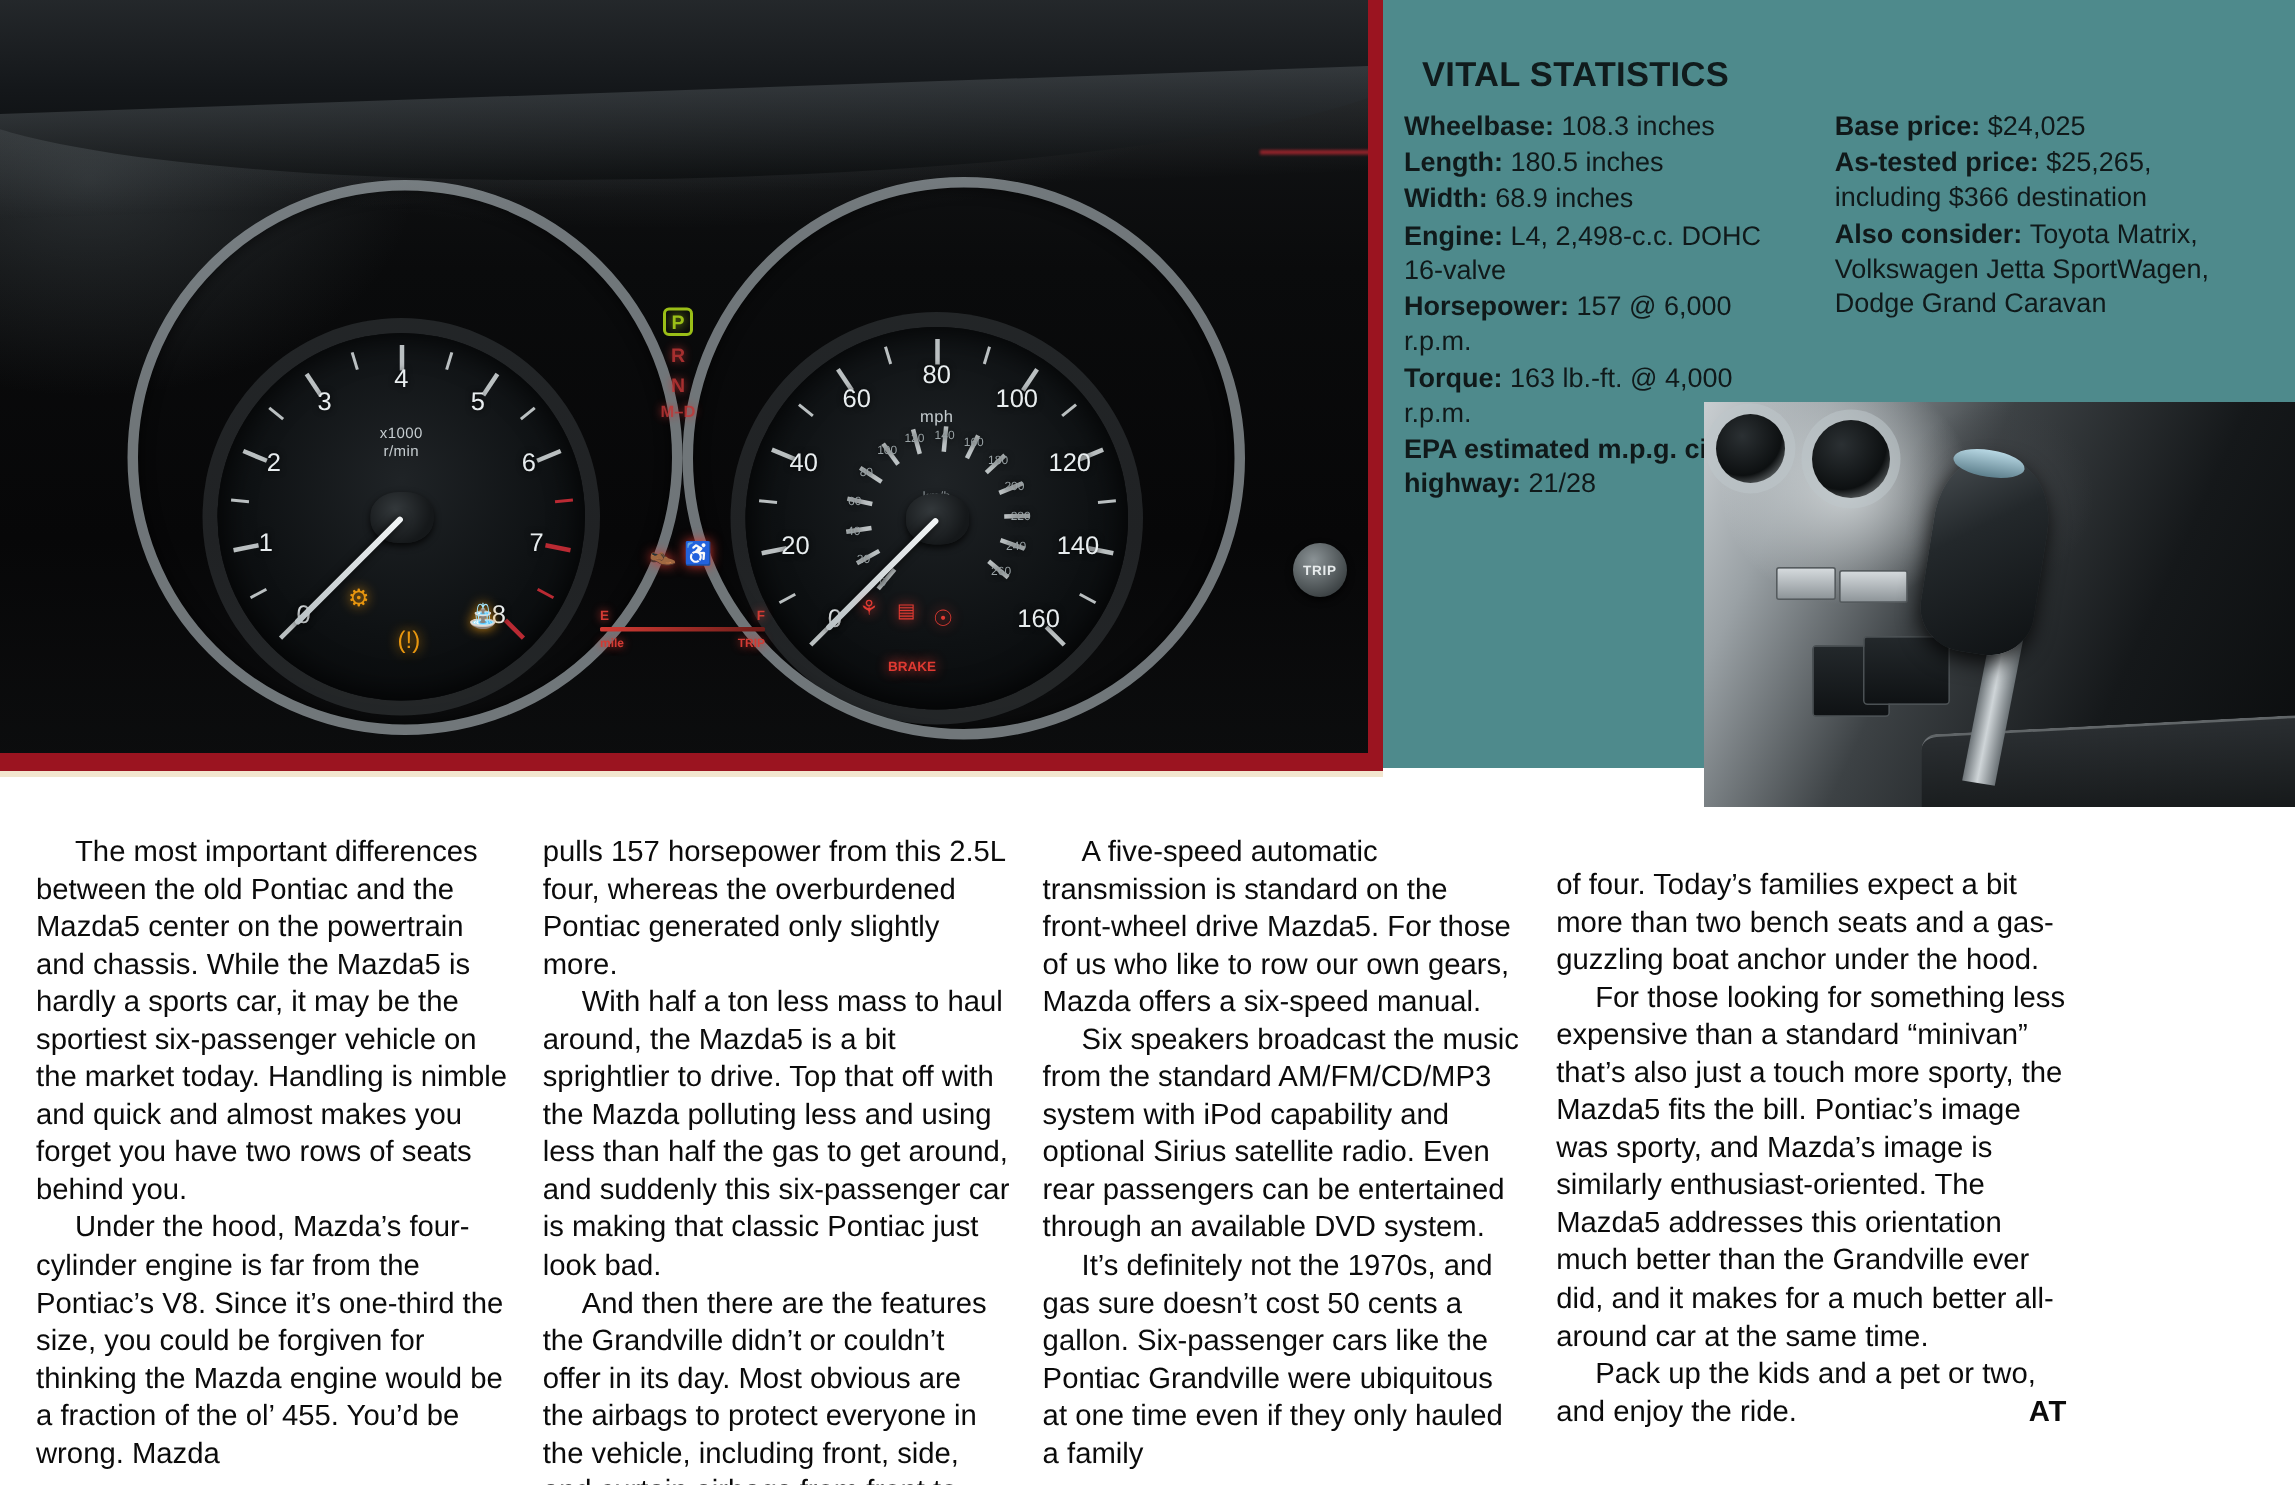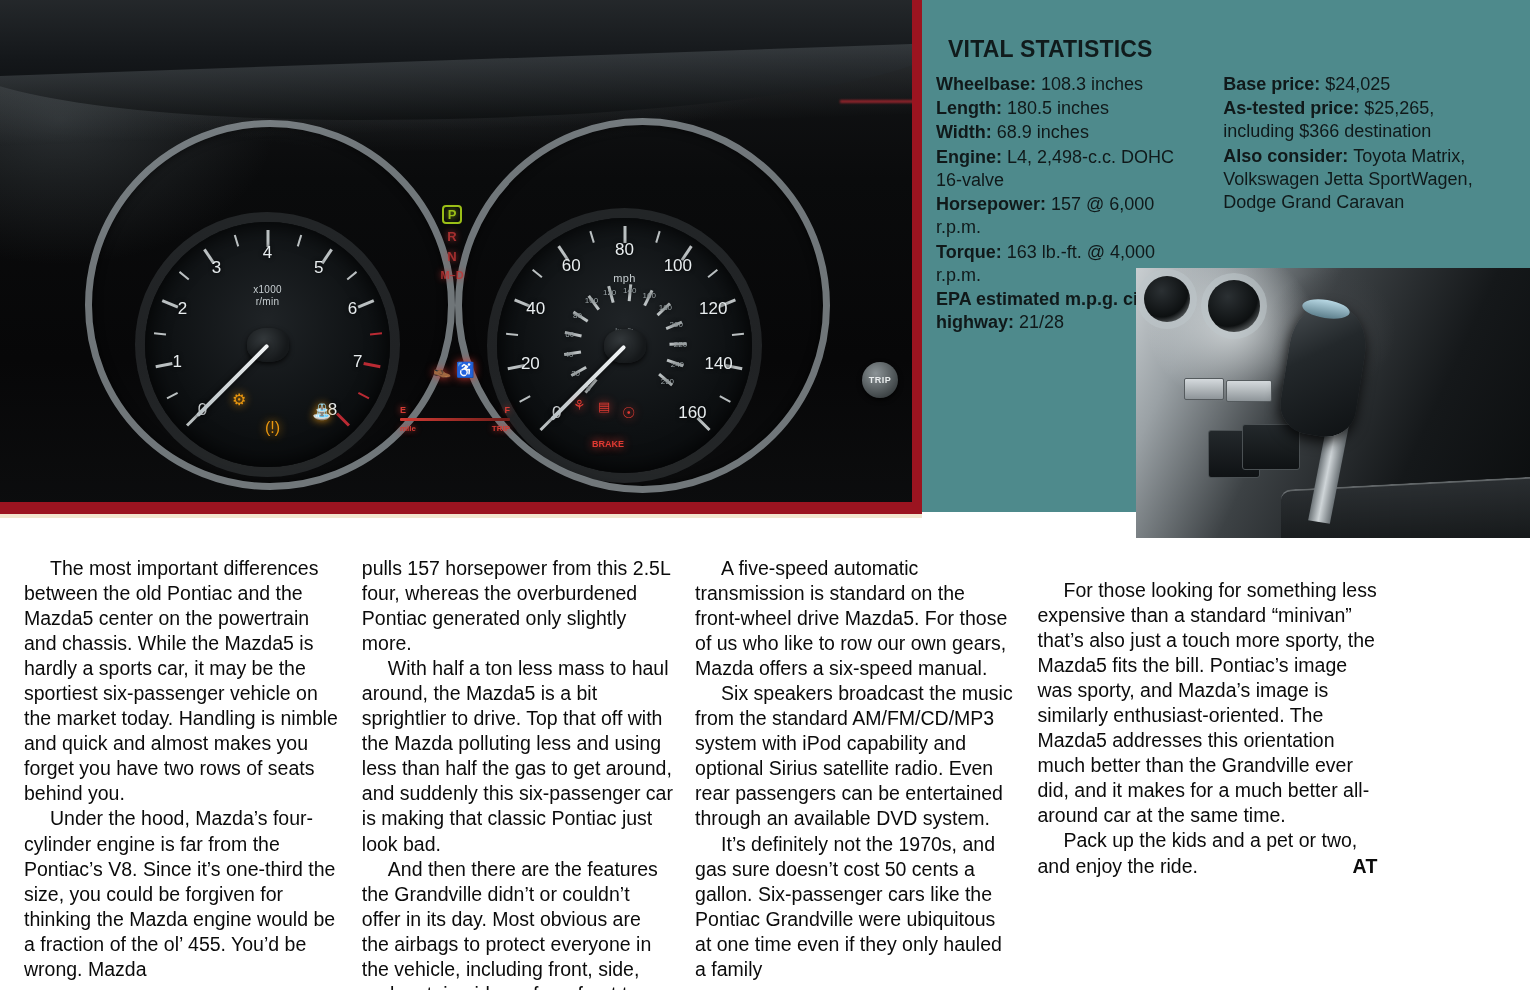--- a/index.html
+++ b/index.html
@@ -430,16 +430,17 @@
       <p>pulls 157 horsepower from this 2.5L four, whereas the overburdened Pontiac generated only slightly more.</p>
       <p class="indent">With half a ton less mass to haul around, the Mazda5 is a bit sprightlier to drive. Top that off with the Mazda polluting less and using less than half the gas to get around, and suddenly this six-passenger car is making that classic Pontiac just look bad.</p>
       <p class="indent">And then there are the features the Grandville didn’t or couldn’t offer in its day. Most obvious are the airbags to protect everyone in the vehicle, including front, side, and curtain airbags from front to rear.</p>
     </div>
   <div class="col" id="col-3">
       <p class="indent">A five-speed automatic transmission is standard on the front-wheel drive Mazda5. For those of us who like to row our own gears, Mazda offers a six-speed manual.</p>
       <p class="indent">Six speakers broadcast the music from the standard AM/FM/CD/MP3 system with iPod capability and optional Sirius satellite radio. Even rear passengers can be entertained through an available DVD system.</p>
       <p class="indent">It’s definitely not the 1970s, and gas sure doesn’t cost 50 cents a gallon. Six-passenger cars like the Pontiac Grandville were ubiquitous at one time even if they only hauled a family</p>
     </div>
   <div class="col" id="col-4">
+      <p>of four. Today’s families expect a bit more than two bench seats and a gas-guzzling boat anchor under the hood.</p>
       <p class="indent">For those looking for something less expensive than a standard “minivan” that’s also just a touch more sporty, the Mazda5 fits the bill. Pontiac’s image was sporty, and Mazda’s image is similarly enthusiast-oriented. The Mazda5 addresses this orientation much better than the Grandville ever did, and it makes for a much better all-around car at the same time.</p>
       <p class="indent">Pack up the kids and a pet or two, and enjoy the ride.<span class="signoff">AT</span></p>
     </div>
 </div>
 
 </body></html>

